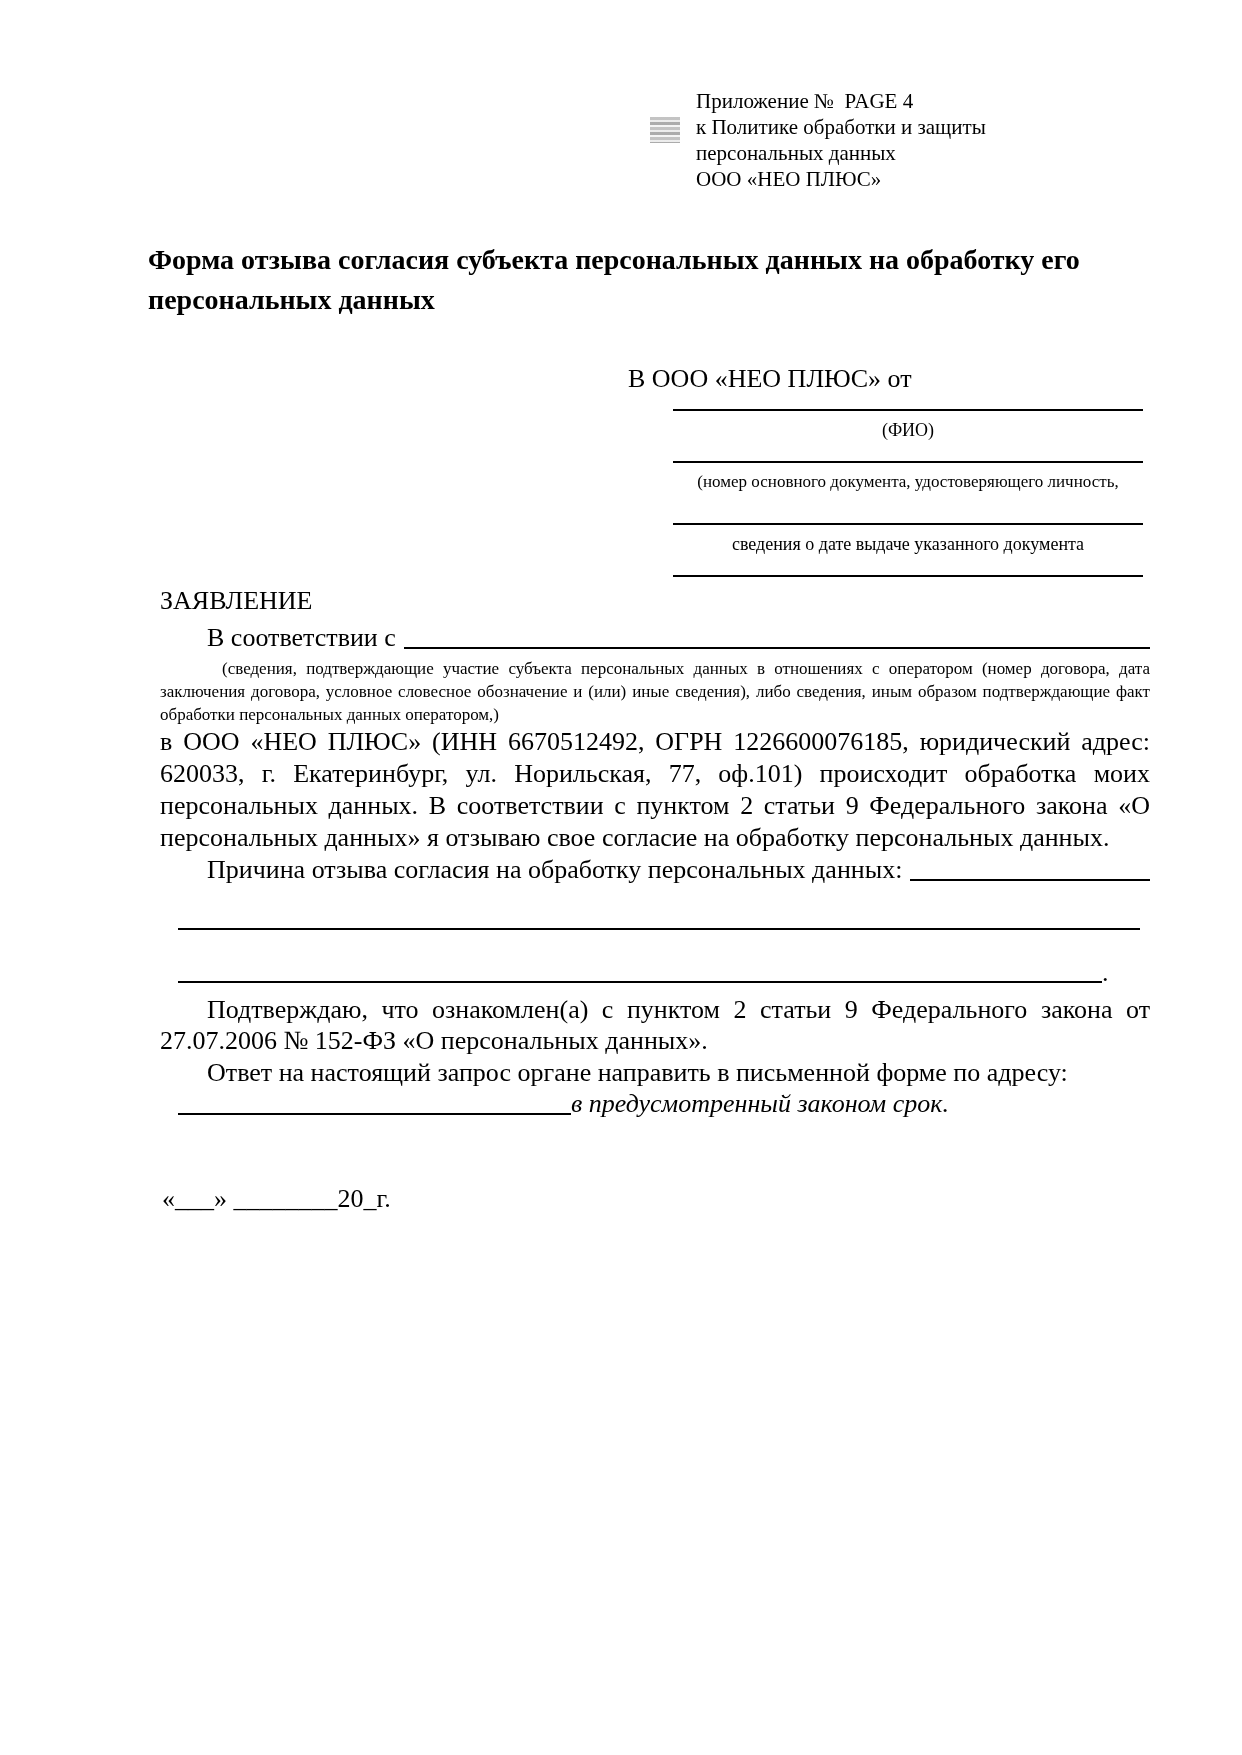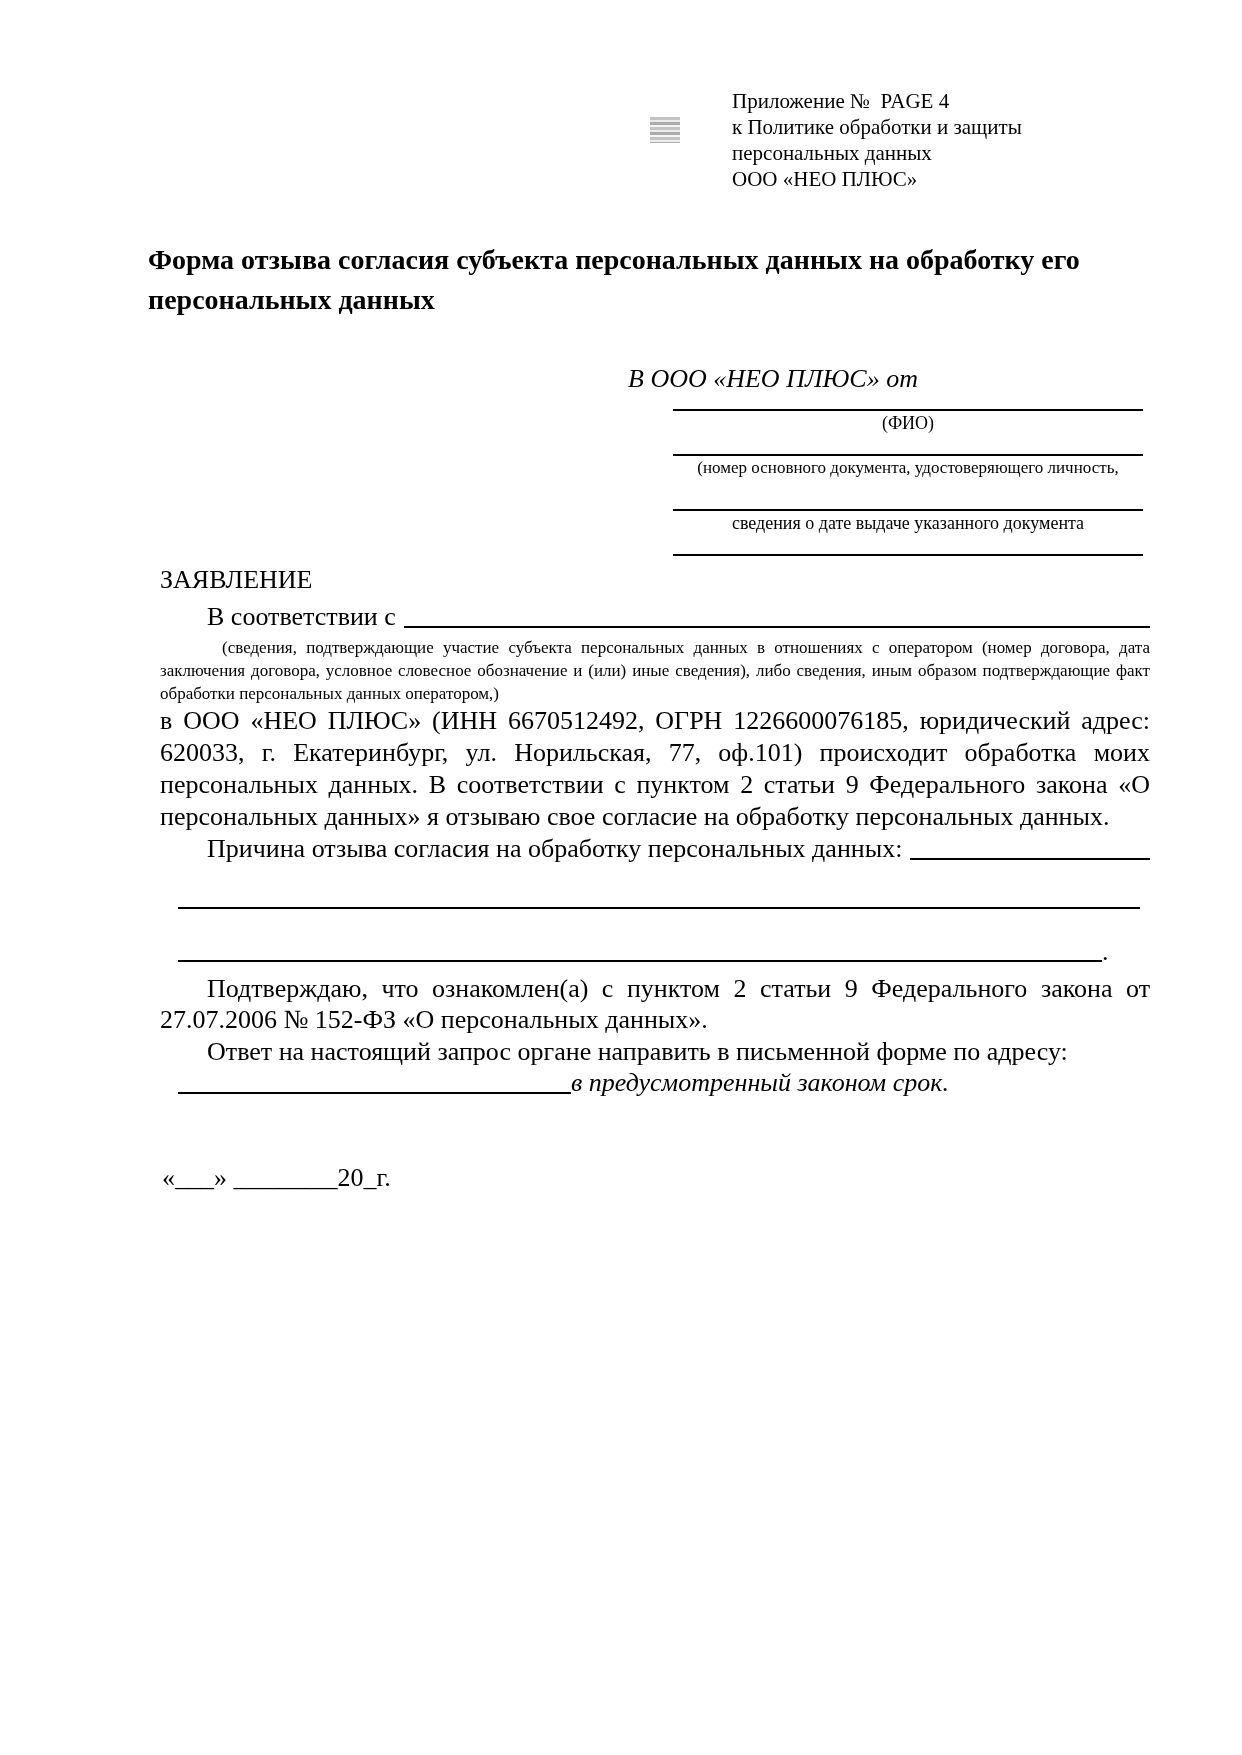--- a/index.html
+++ b/index.html
@@ -5,45 +5,45 @@
   html,body { margin:0; padding:0; background:#ffffff; }
   .page {
     position:relative;
     width:1242px; height:1755px;
     background:#ffffff;
     color:#000;
     font-family:"Liberation Serif","DejaVu Serif",serif;
     overflow:hidden;
   }
   .header-block {
-    position:absolute; left:732px; top:88px;
+    position:absolute; left:696px; top:88px;
     font-size:21px; line-height:26px;
     white-space:nowrap;
   }
   .artifact {
     position:absolute; left:650px; top:117px; width:30px; height:26px;
     background:repeating-linear-gradient(180deg,#b9b9b9 0 3px,#e9e9e9 3px 5px,#9d9d9d 5px 8px,#f3f3f3 8px 10px);
     opacity:.85;
   }
   .content { position:absolute; left:160px; top:240px; width:990px; }
 
   .doc-title {
     margin-left:-12px; width:990px;
     font-size:28px; font-weight:bold; line-height:40px;
   }
 
-  .addressee-intro { margin-top:42px; margin-left:468px; font-size:26px; line-height:34px;font-style:italic; }
+  .addressee-intro { margin-top:42px; margin-left:468px; font-size:26px; line-height:34px; }
 
   .fields { margin-left:513px; width:470px; }
   .field-line { border-top:2px solid #000; height:0; }
   .f1 { margin-top:13px; }
   .f2 { margin-top:19px; }
   .f3 { margin-top:29px; }
   .f4 { margin-top:19px; }
-  .field-caption { text-align:center; font-size:18px; line-height:24px; margin-top:0; }
+  .field-caption { text-align:center; font-size:18px; line-height:24px; margin-top:7px; }
   .field-caption.small { font-size:17px; }
 
   .statement-heading { text-align:left; font-size:26px; line-height:32px; margin-top:8px; }
 
   .opening-row { display:flex; align-items:flex-end; font-size:26px; line-height:32px; margin-top:5px; }
   .opening-row .lead { padding-left:47px; white-space:nowrap; }
   .fill { flex:1 1 auto; border-bottom:2px solid #000; margin-bottom:5px; margin-left:8px; }
 
   .fine-print {
     font-size:17px; line-height:23px; text-align:justify;

